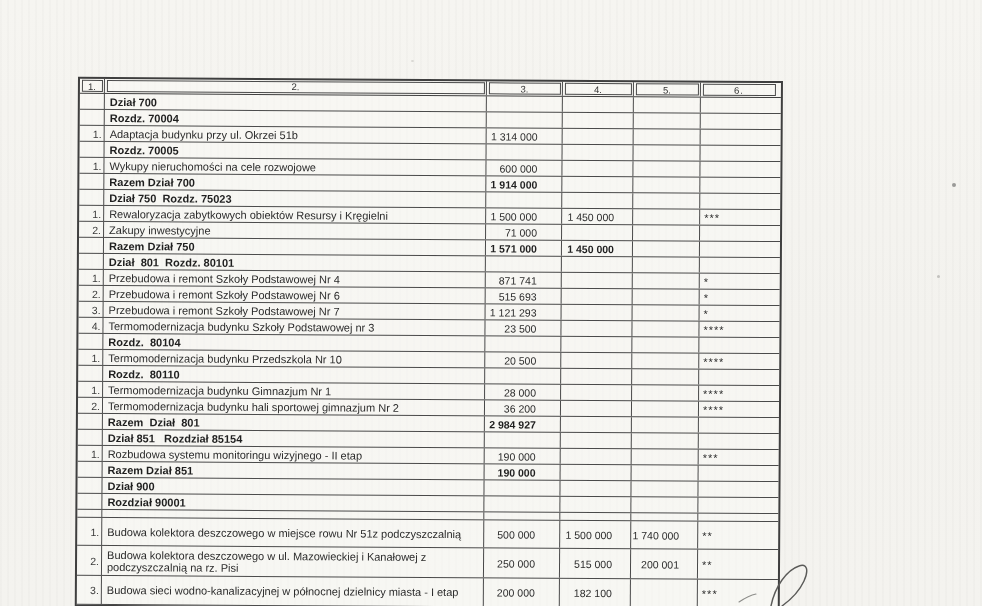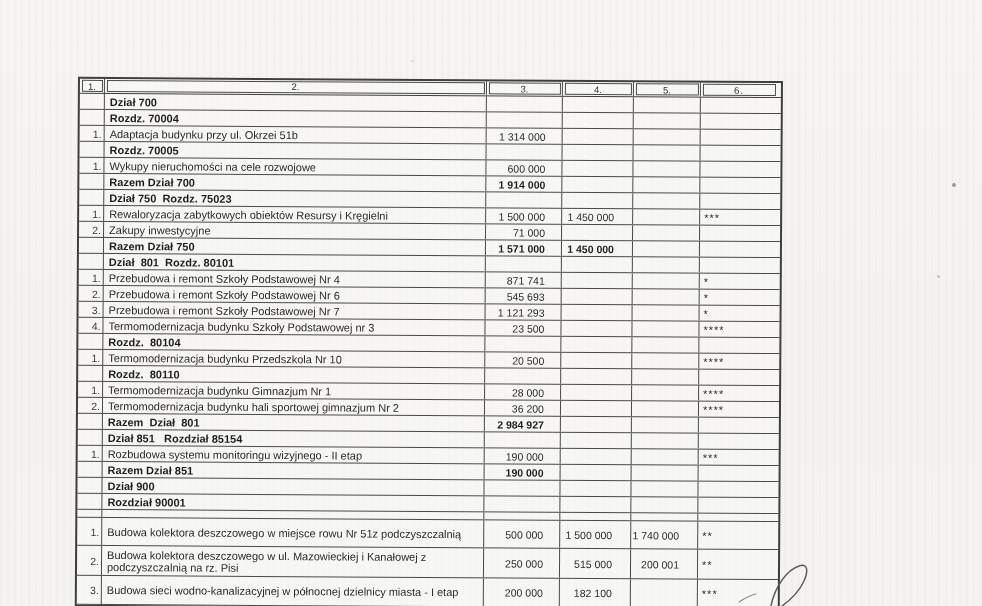--- a/index.html
+++ b/index.html
@@ -24,21 +24,21 @@
     color:#2b2b2b;
   }
   .trow{display:flex;border-bottom:1px solid #4a4a4a;box-sizing:border-box;}
   .trow:last-child{border-bottom:1px solid #4a4a4a;}
   .cell{
     box-sizing:border-box;border-right:1px solid #4a4a4a;
     display:flex;align-items:center;overflow:hidden;
   }
   .c1{width:25px;justify-content:flex-end;padding-right:2px;font-size:10.5px;color:#3a3a3a;}
   .c2{width:382px;padding-left:5px;font-size:11px;white-space:pre-wrap;line-height:12px;}
-  .c3{width:76px;justify-content:flex-end;padding-right:16px;font-size:10.5px;}
+  .c3{width:76px;justify-content:flex-end;padding-right:24px;font-size:10.5px;}
   .c4{width:71px;justify-content:flex-end;padding-right:18px;font-size:10.5px;}
   .c5{width:67px;justify-content:flex-end;padding-right:18px;font-size:10.5px;}
   .c6{width:76px;padding-left:4px;font-size:11px;letter-spacing:1px;border-right:none;}
   
   .thead{display:flex;border-bottom:1px solid #3f3f3f;height:14px;}
   .thead .cell{align-items:stretch;padding:0;}
   .hbox{
     flex:1;margin:1px 1.5px;border:1px solid #4a4a4a;
     display:flex;align-items:center;justify-content:center;
     font-size:9.5px;color:#333;
@@ -175,21 +175,21 @@
           <div class="cell c1">1.</div>
           <div class="cell c2">Przebudowa i remont Szkoły Podstawowej Nr 4</div>
           <div class="cell c3">871 741</div>
           <div class="cell c4"></div>
           <div class="cell c5"></div>
           <div class="cell c6">*</div>
         </div>
         <div class="trow r-std kind-item">
           <div class="cell c1">2.</div>
           <div class="cell c2">Przebudowa i remont Szkoły Podstawowej Nr 6</div>
-          <div class="cell c3">545 693</div>
+          <div class="cell c3">515 693</div>
           <div class="cell c4"></div>
           <div class="cell c5"></div>
           <div class="cell c6">*</div>
         </div>
         <div class="trow r-std kind-item">
           <div class="cell c1">3.</div>
           <div class="cell c2">Przebudowa i remont Szkoły Podstawowej Nr 7</div>
           <div class="cell c3">1 121 293</div>
           <div class="cell c4"></div>
           <div class="cell c5"></div>

